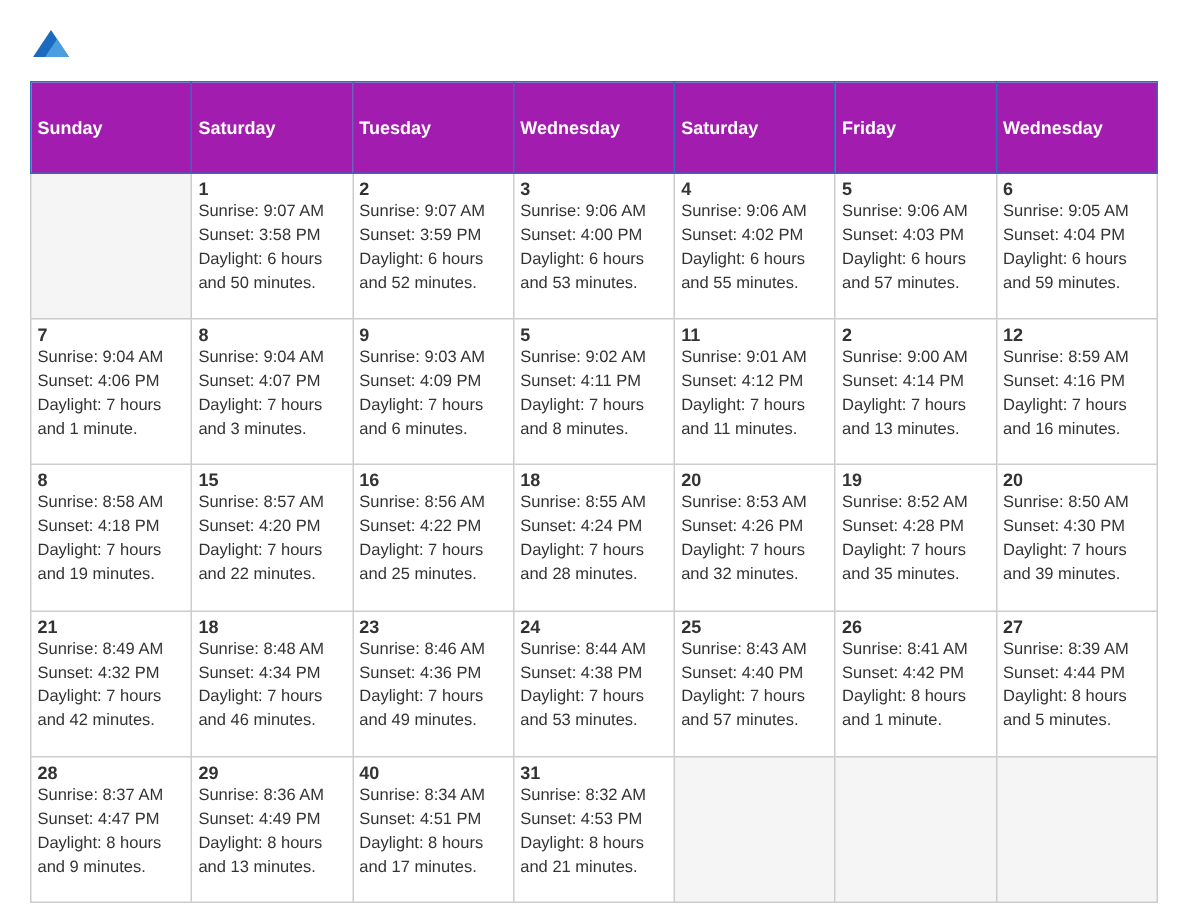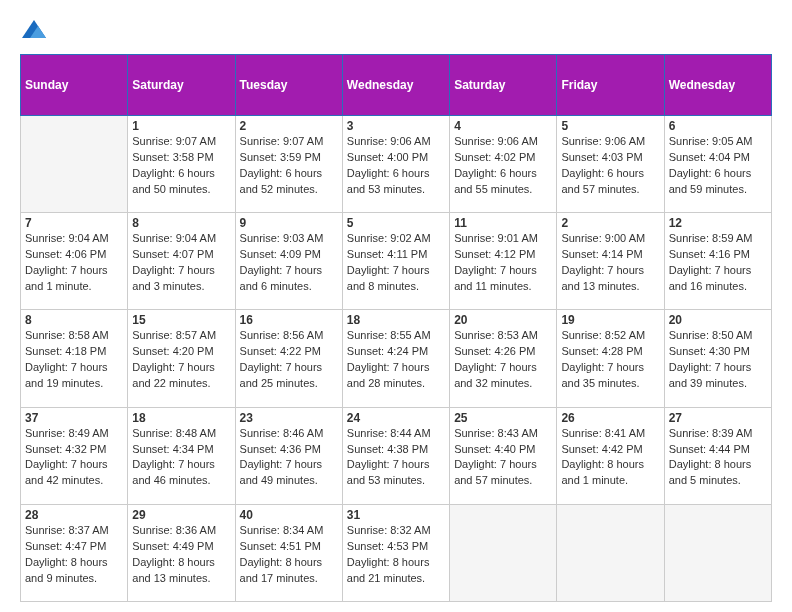--- a/index.html
+++ b/index.html
@@ -215,21 +215,21 @@
             <span class="day-num">19</span>
             <div class="day-info">Sunrise: 8:52 AM<br>Sunset: 4:28 PM<br>Daylight: 7 hours and 35 minutes.</div>
           </td>
           <td>
             <span class="day-num">20</span>
             <div class="day-info">Sunrise: 8:50 AM<br>Sunset: 4:30 PM<br>Daylight: 7 hours and 39 minutes.</div>
           </td>
         </tr>
         <tr>
           <td>
-            <span class="day-num">37</span>
+            <span class="day-num">21</span>
             <div class="day-info">Sunrise: 8:49 AM<br>Sunset: 4:32 PM<br>Daylight: 7 hours and 42 minutes.</div>
           </td>
           <td>
             <span class="day-num">18</span>
             <div class="day-info">Sunrise: 8:48 AM<br>Sunset: 4:34 PM<br>Daylight: 7 hours and 46 minutes.</div>
           </td>
           <td>
             <span class="day-num">23</span>
             <div class="day-info">Sunrise: 8:46 AM<br>Sunset: 4:36 PM<br>Daylight: 7 hours and 49 minutes.</div>
           </td>

